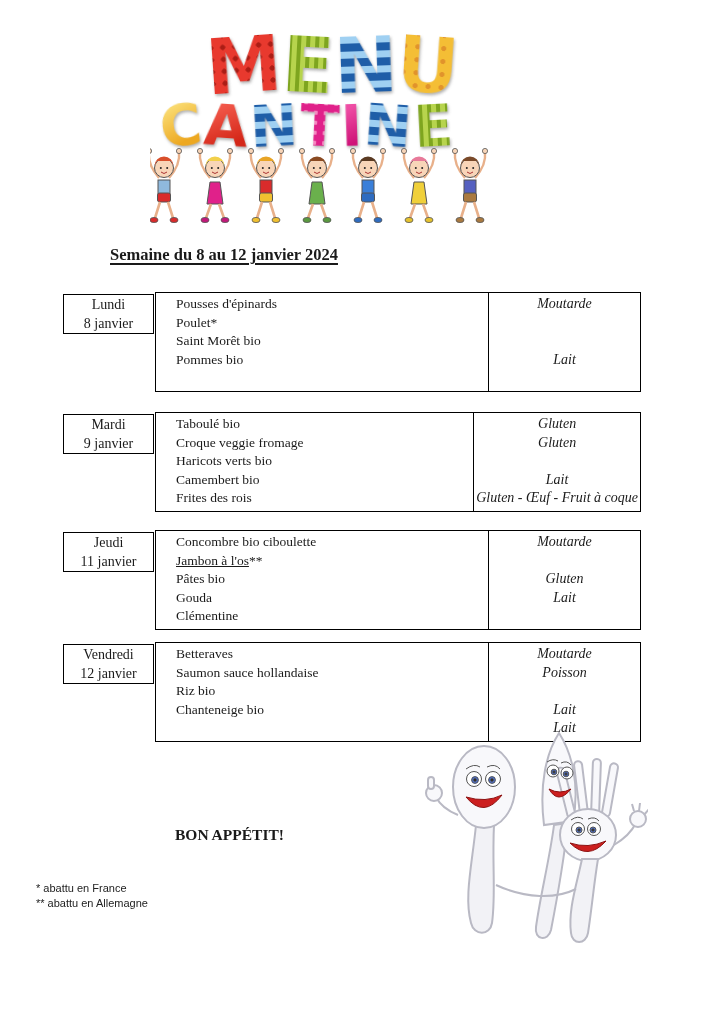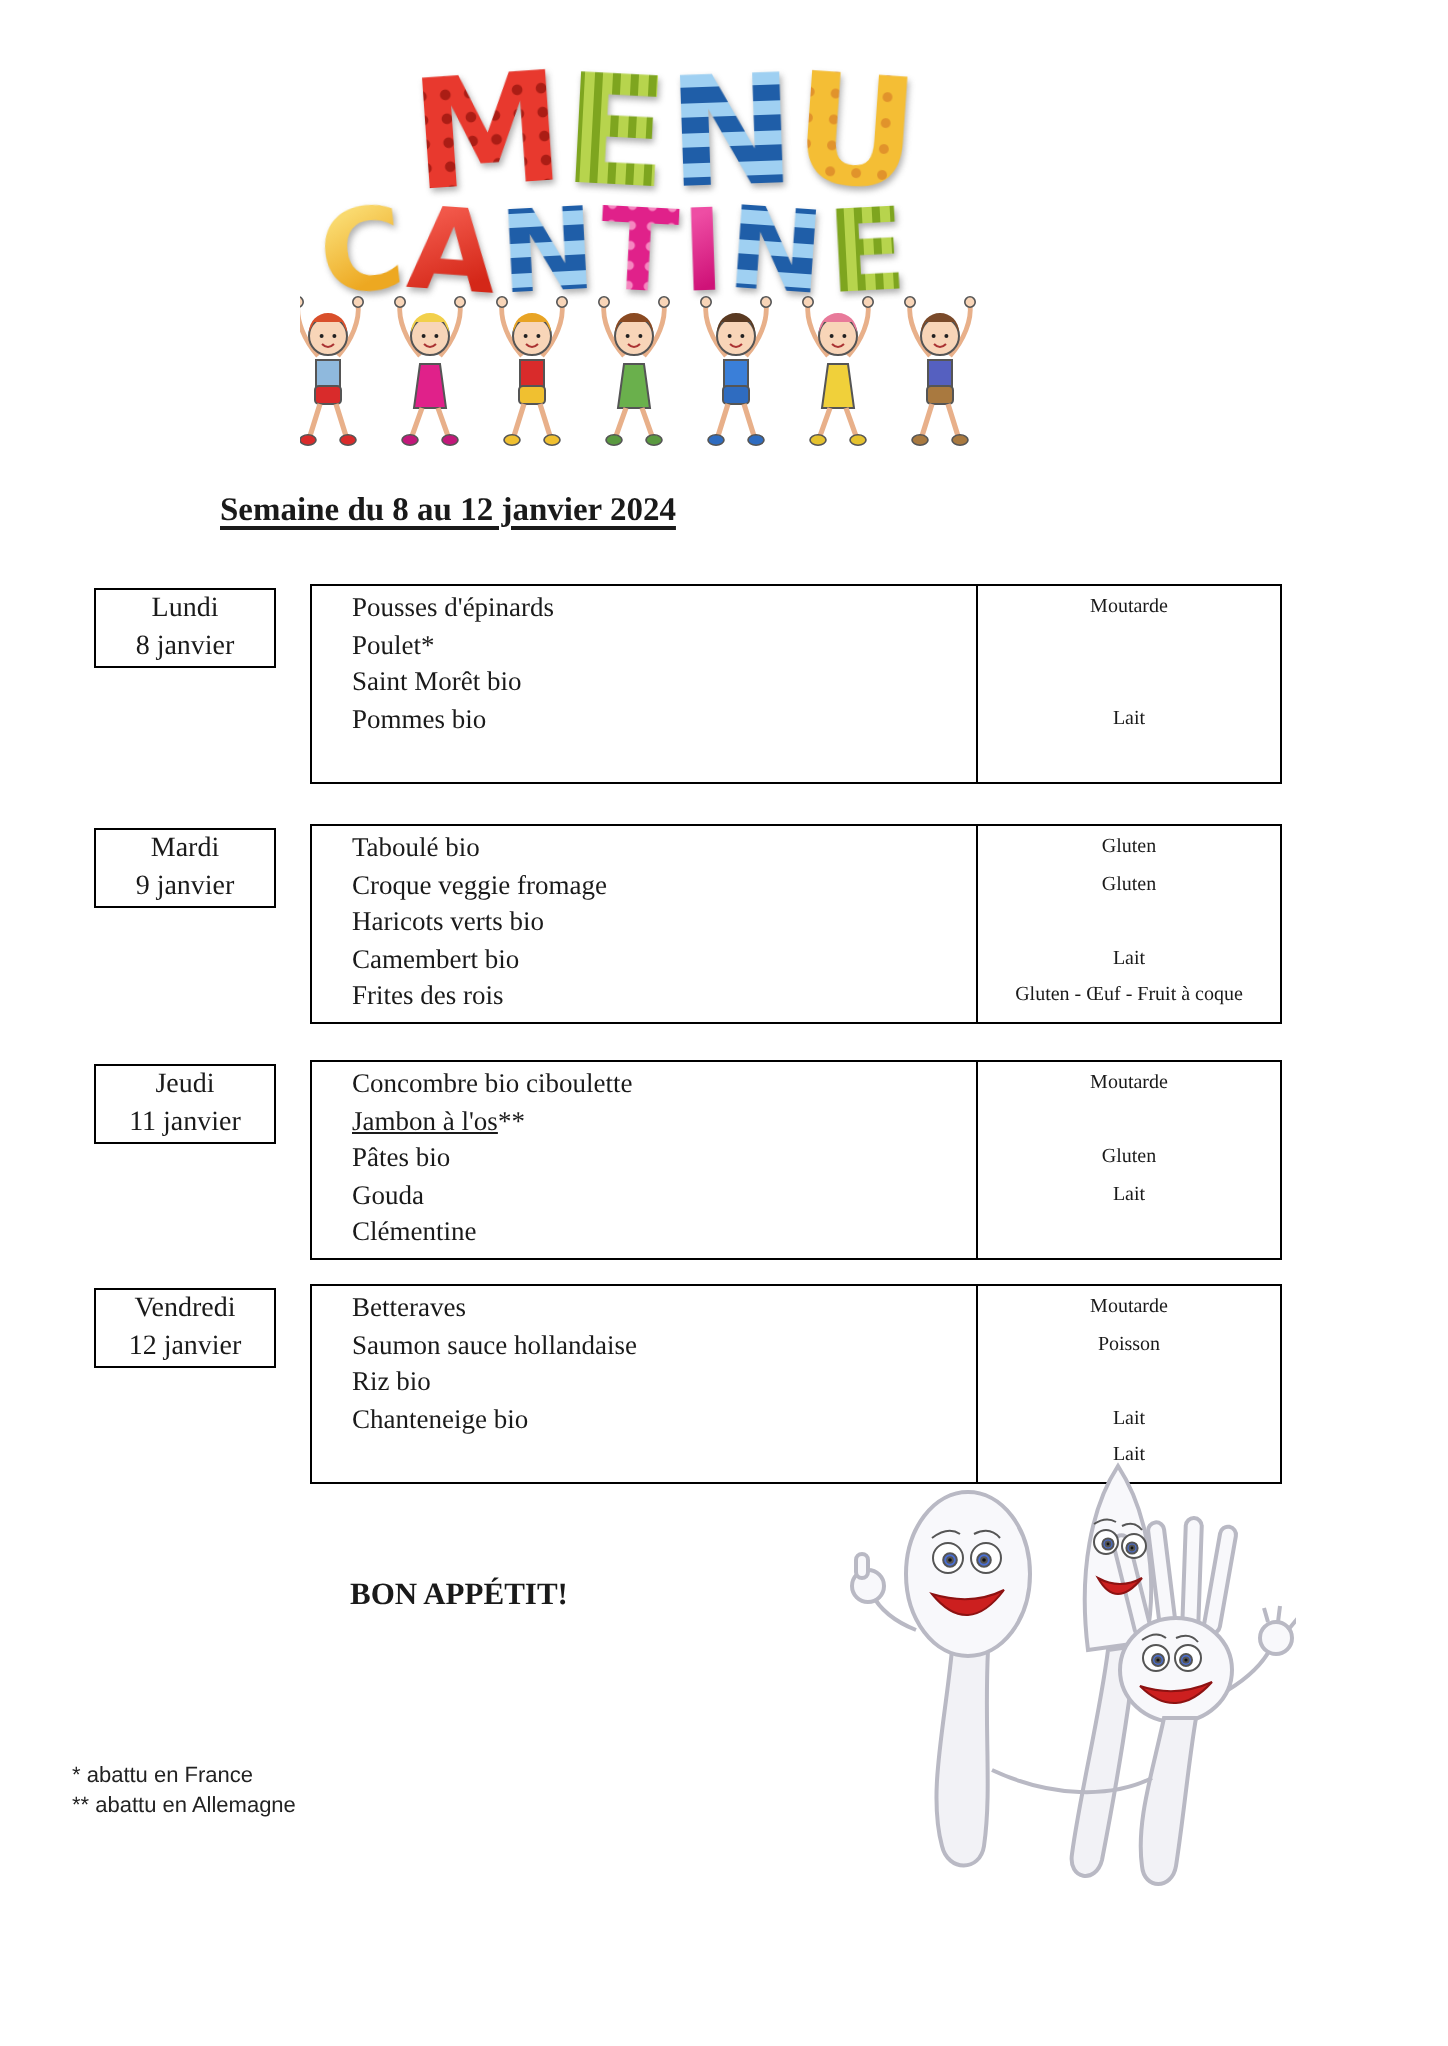--- a/index.html
+++ b/index.html
@@ -33,42 +33,42 @@
   #kids-svg{position:absolute;left:150px;top:146px;}
   
   #week-title{
     position:absolute;left:110px;top:245px;width:440px;text-align:left;
     font-size:16.5px;font-weight:bold;
     text-decoration:underline;text-decoration-thickness:1.8px;text-underline-offset:3px;
   }
   
   .day-row{position:absolute;left:47px;width:596px;}
   .day-label-box{
-    position:absolute;left:0;top:2px;width:89px;height:38px;
+    position:absolute;left:16px;top:2px;width:89px;height:38px;
     border:1.2px solid #000;background:#fff;
     display:flex;flex-direction:column;align-items:center;justify-content:center;
     font-size:14px;line-height:19px;text-align:center;
   }
   .menu-box{
     position:absolute;left:108px;top:0;width:484px;
     border:1.6px solid #000;background:#fff;display:flex;
   }
   .dish-col{flex:1 1 auto;padding:2px 4px 3px 20px;}
   .allergen-col{
     flex:0 0 147px;border-left:1.6px solid #000;
     padding:2px 2px 3px 2px;text-align:center;
   }
   .dish{font-size:13.5px;line-height:18.6px;white-space:nowrap;font-family:Liberation Serif, serif;}
   .dish .u{text-decoration:underline;}
   .allergen{
-    font-size:10px;line-height:18.6px;
+    font-size:14px;line-height:18.6px;font-style:italic;
     font-family:"Liberation Serif", serif;white-space:nowrap;
   }
   
-  #bon-appetit{position:absolute;left:175px;top:789px;font-size:15.5px;font-weight:bold;}
+  #bon-appetit{position:absolute;left:175px;top:826px;font-size:15.5px;font-weight:bold;}
   #cutlery-svg{position:absolute;left:416px;top:727px;}
   #footnotes{
     position:absolute;left:36px;top:881px;
     font-family:"Liberation Sans", sans-serif;font-size:11px;line-height:15px;color:#222;
   }
 </style>
 </head>
 <body>
 
 <div id="page">

